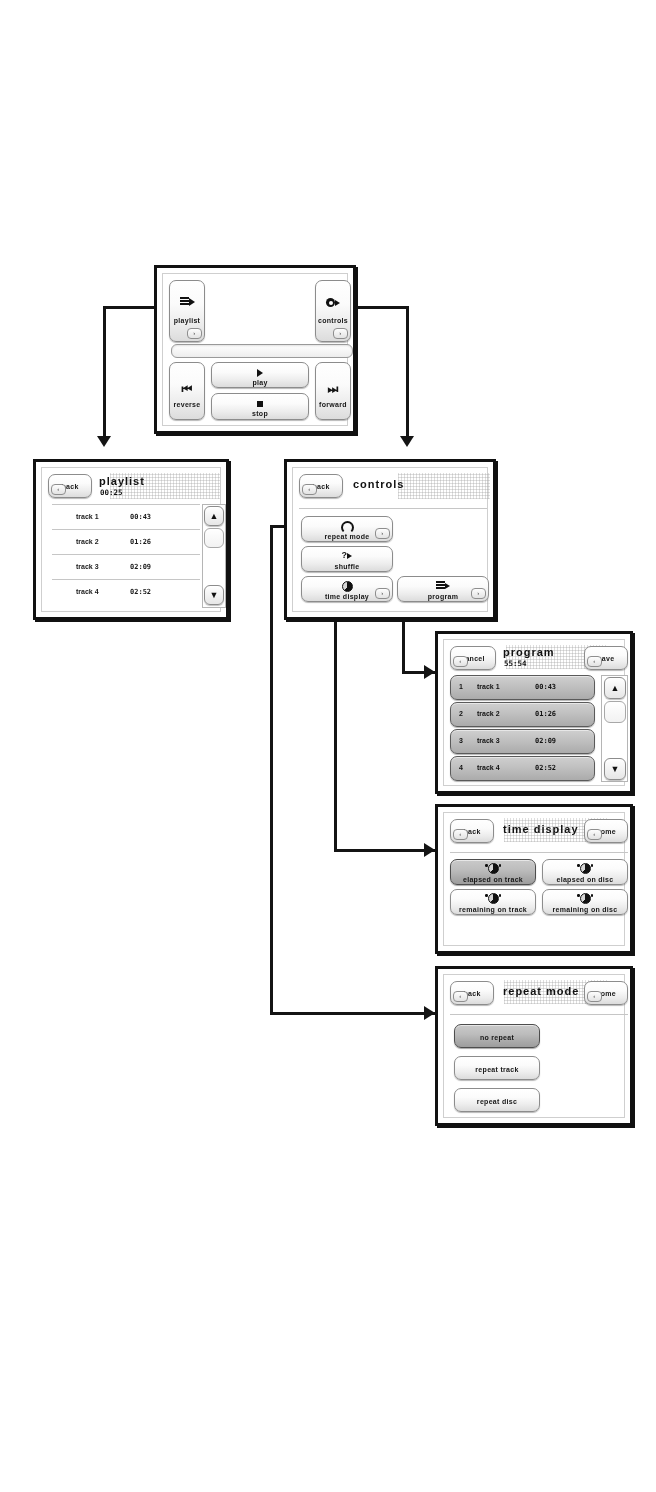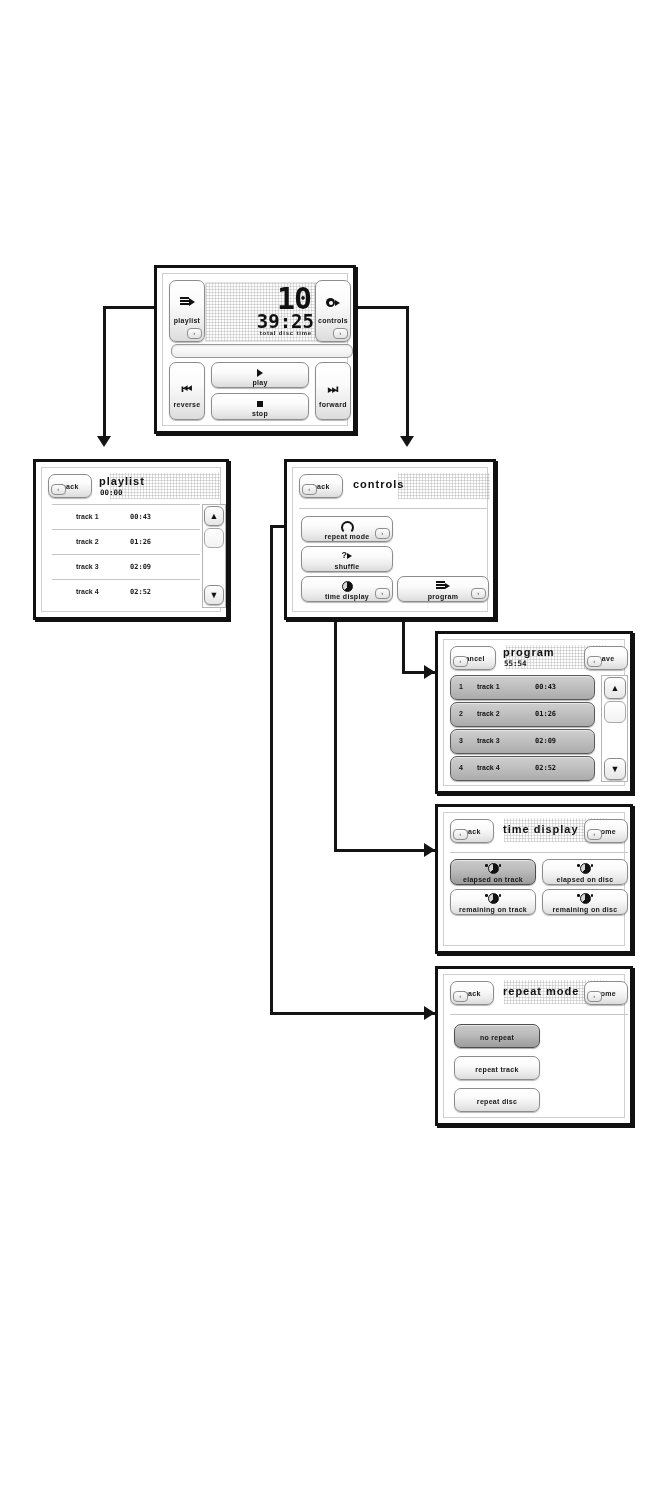--- a/index.html
+++ b/index.html
@@ -172,25 +172,20 @@
   <div class="arrow arrow-right" style="left:424px;top:843px;"></div>
 
   <div class="ln lnh" style="left:270px;top:525px;width:36px;"></div>
   <div class="ln lnv" style="left:270px;top:525px;height:490px;"></div>
   <div class="ln lnh" style="left:270px;top:1012px;width:166px;"></div>
   <div class="arrow arrow-right" style="left:424px;top:1006px;"></div>
 
   <div class="panel" id="p-main">
     <div class="panel-inner">
 
-      <div class="lcd">
-        <div class="track-no">10</div>
-        <div class="disc-time">39:25</div>
-        <div class="disc-cap">total disc time</div>
-      </div>
 
       <div class="btn" style="left:6px;top:6px;width:36px;height:62px;">
         <div class="ico" style="top:16px;">
           <span class="lines"><i></i><i></i><i></i></span><span class="tri"></span>
         </div>
         <div class="lbl" style="top:36px;">playlist</div>
         <div class="corner br">›</div>
       </div>
 
       <div class="btn" style="left:152px;top:6px;width:36px;height:62px;">
@@ -228,21 +223,21 @@
 
   <div class="panel" style="left:33px;top:459px;width:196px;height:161px;">
     <div class="panel-inner">
 
       <div class="hdr-grid" style="left:68px;top:5px;width:110px;height:26px;"></div>
       <div class="btn" style="left:6px;top:6px;width:44px;height:24px;">
         <div class="lbl" style="top:8px;">back</div>
         <div class="corner bl">‹</div>
       </div>
       <div class="ptitle" style="left:57px;top:7px;">playlist</div>
-      <div class="psub" style="left:58px;top:20px;">00:00</div>
+      <div class="psub" style="left:58px;top:20px;">00:25</div>
 
       <div class="row" style="left:10px;top:36px;width:148px;height:25px;">
         <span class="rname">track 1</span>
         <span class="rtime">00:43</span>
       </div>
       <div class="row" style="left:10px;top:61px;width:148px;height:25px;">
         <span class="rname">track 2</span>
         <span class="rtime">01:26</span>
       </div>
       <div class="row" style="left:10px;top:86px;width:148px;height:25px;">

